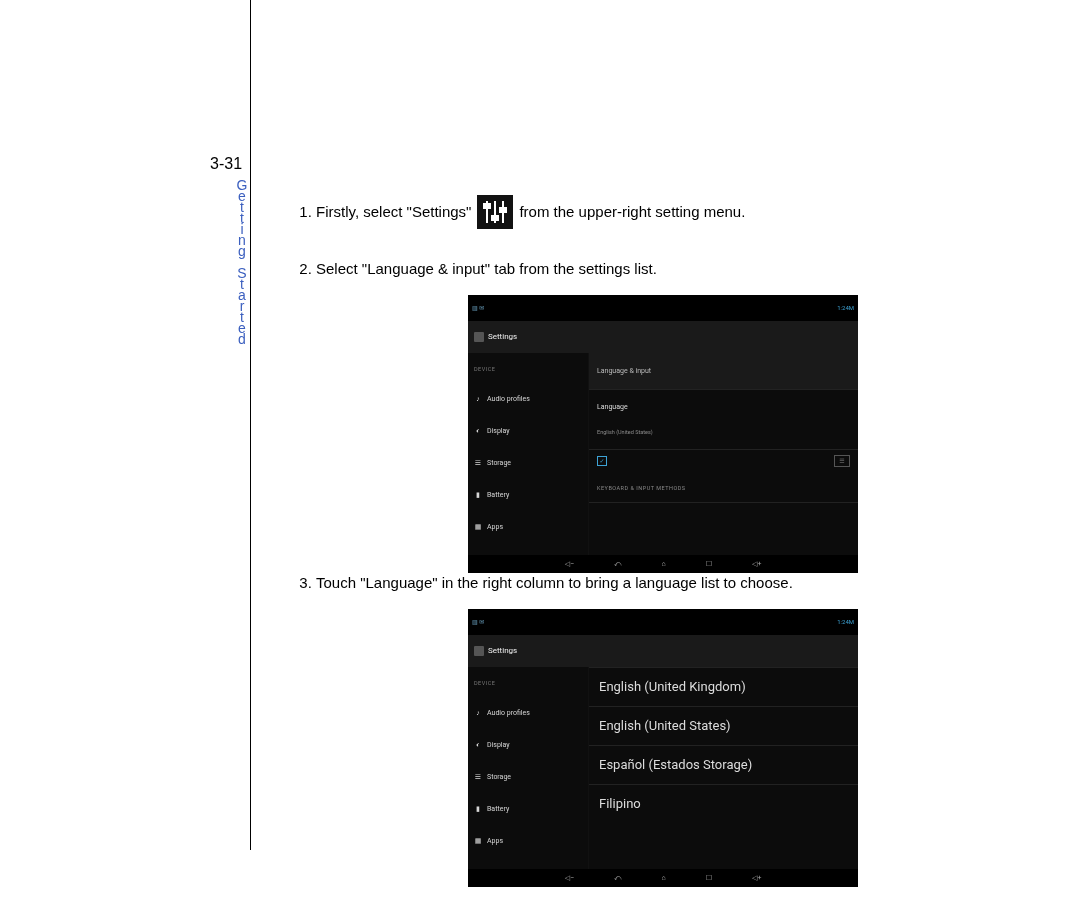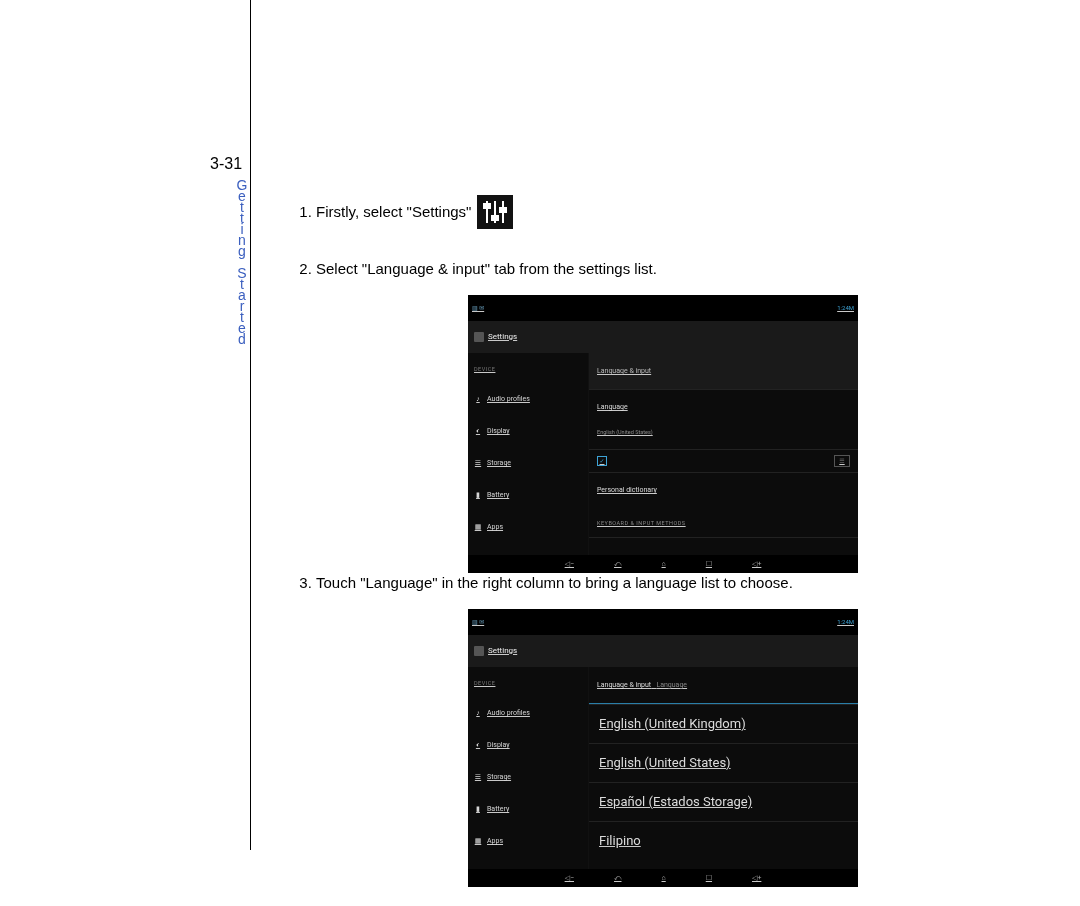--- a/index.html
+++ b/index.html
@@ -95,21 +95,20 @@
   .settings-icon span:nth-child(3)::before { top: 6px; }
 
   
   .shot {
     width: 390px;
     margin: 14px auto 0 auto;
     background: #000;
     font-family: "Segoe UI", Roboto, Arial, sans-serif;
     color: #c9c9c9;
     font-size: 7px;
-    text-decoration: underline;
   }
   .shot.tall { height: 248px; }
   .shot .statusbar {
     display: flex;
     justify-content: space-between;
     background: #000;
     padding: 1px 4px;
     font-size: 6px;
     color: #6fa9c9;
   }
@@ -260,20 +259,21 @@
     <ol class="steps">
 
       <li>
         <div class="line1">
           <span>Firstly, select "Settings"</span>
           <span class="settings-icon">
             <span></span>
               <span></span>
               <span></span>
           </span>
+          <span>from the upper-right setting menu.</span>
         </div>
       </li>
 
       <li>
         <span>Select "Language &amp; input" tab from the settings list.</span>
 
         
         <div class="shot tall">
           <div class="statusbar">
             <span>▥ ✉</span>
@@ -315,25 +315,20 @@
               <div class="pitem">
                 <div class="ptext">
                   <div class="ptitle">Language</div>
                   <div class="psub">English (United States)</div>
                 </div>
               </div>
               <div class="pitem">
                 <span class="chk">✓</span>
                 <span class="slider-ic">☰</span>
               </div>
-              <div class="pitem">
-                <div class="ptext">
-                    <div class="ptitle">Personal dictionary</div>
-                  </div>
-              </div>
               <div class="psection">KEYBOARD &amp; INPUT METHODS</div>
               <div class="pitem">
                 
               </div>
 
             </div>
           </div>
           <div class="navbar">
             <span class="nbtn">◁−</span>
             <span class="nbtn">⤺</span>
@@ -378,24 +373,20 @@
                 </div>
               <div class="sitem">
                   <span class="sicon">▦</span>
                   <span>Apps</span>
                 </div>
               <div class="section">PERSONAL</div>
 
             </div>
 
             <div class="panel">
-              <div class="breadcrumb">
-                <span>Language &amp; input</span>
-                &nbsp; <span class="bc-sub">Language</span>
-              </div>
               <div class="langitem">English (United Kingdom)</div>
               <div class="langitem">English (United States)</div>
               <div class="langitem">Español (Estados Storage)</div>
               <div class="langitem">Filipino</div>
 
             </div>
           </div>
           <div class="navbar">
             <span class="nbtn">◁−</span>
             <span class="nbtn">⤺</span>

